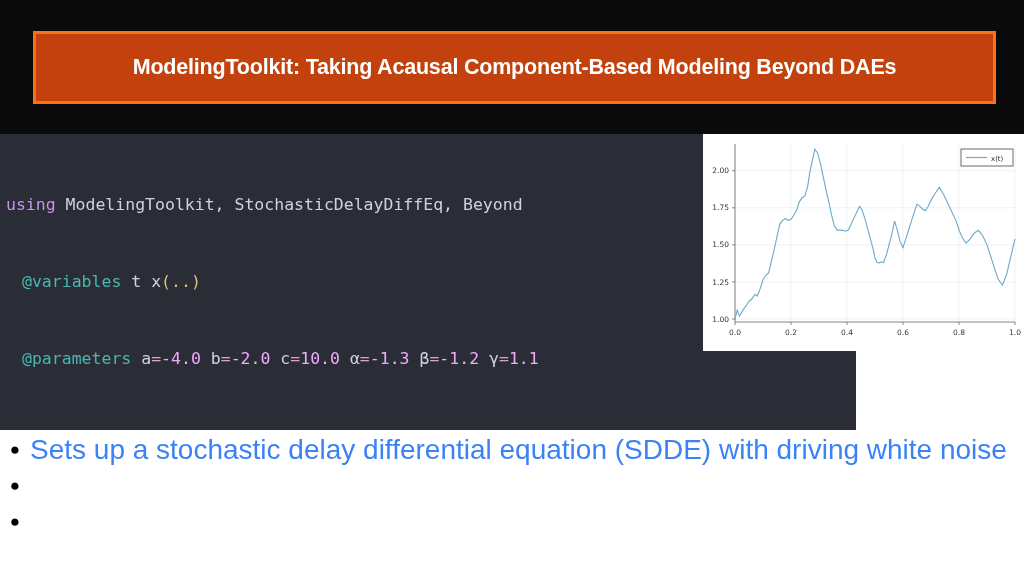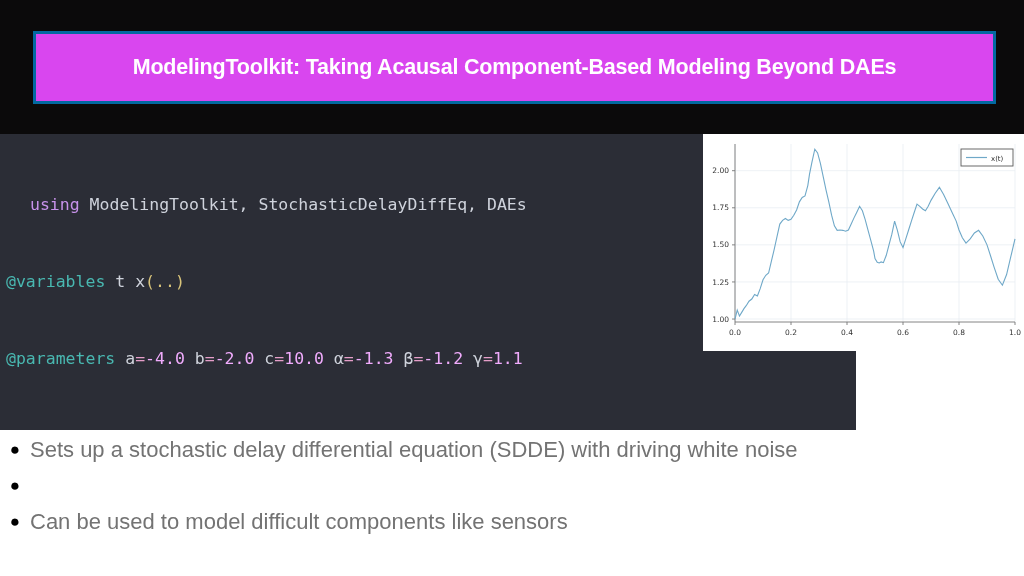--- a/index.html
+++ b/index.html
@@ -11,22 +11,22 @@
     position:relative;
   }
 
   
   #title-band{
     position:absolute;left:0;top:0;width:1024px;height:134px;
     background:#0b0a0b;
   }
   #title-box{
     position:absolute;left:33px;top:31px;width:963px;height:73px;
-    border:3px solid #0369a1;
-    background:#d946ef;
+    border:3px solid #f97316;
+    background:#c2410c;
     box-sizing:border-box;
     display:flex;align-items:center;justify-content:center;
   }
   #title-text{
     color:#ffffff;
     font-size:21.5px;
     font-weight:bold;
     letter-spacing:-0.2px;
     white-space:nowrap;
     font-family:"Liberation Sans", sans-serif;
@@ -41,22 +41,22 @@
     font-family:"DejaVu Sans Mono","Liberation Mono",monospace;
     font-size:16.5px;
     line-height:25.8px;
     color:#cfd3dc;
     white-space:pre;
     overflow:hidden;
   }
   #code-block .ln{display:block;height:25.8px;}
 
   
-  .kw   {color:#c792ea;margin-left:24px;}           
-  .mac  {color:#49b8b1;}           
+  .kw   {color:#c792ea;}           
+  .mac  {color:#49b8b1;margin-left:16px;}           
   .fn   {color:#63b0b0;}
   .op   {color:#e59ec9;}           
   .num  {color:#f0abfc;}           
   .par  {color:#d9c47a;}           
   .plain{color:#cfd3dc;}
 
   
   #plot-panel{
     position:absolute;left:703px;top:134px;width:321px;height:217px;
     background:#ffffff;
@@ -72,36 +72,36 @@
     display:flex;align-items:flex-start;
     margin:0 0 0 0;
     height:36px;
   }
   .bullet-dot{
     width:30px;text-align:center;
     font-size:17px;line-height:36px;color:#000;
     flex:0 0 30px;
   }
   .bullet-text{
-    font-size:22px;line-height:36px;color:#737373;
+    font-size:28px;line-height:36px;color:#3b82f6;
     font-family:"Liberation Sans", sans-serif;
     white-space:nowrap;
   }
 </style>
 </head>
 <body>
 
 <div id="title-band">
   <div id="title-box">
     <div id="title-text">ModelingToolkit: Taking Acausal Component-Based Modeling Beyond DAEs</div>
   </div>
 </div>
 
 <div id="code-block">
-  <span class="ln"><span class="kw">using</span><span class="plain"> ModelingToolkit, StochasticDelayDiffEq, DAEs</span></span>
+  <span class="ln"><span class="kw">using</span><span class="plain"> ModelingToolkit, StochasticDelayDiffEq, Beyond</span></span>
   <span class="ln"><span class="mac">@variables</span><span class="plain"> t x</span><span class="par">(..)</span></span>
   <span class="ln"><span class="mac">@parameters</span><span class="plain"> a</span><span class="op">=</span><span class="num">-4.0</span><span class="plain"> b</span><span class="op">=</span><span class="num">-2.0</span><span class="plain"> c</span><span class="op">=</span><span class="num">10.0</span><span class="plain"> α</span><span class="op">=</span><span class="num">-1.3</span><span class="plain"> β</span><span class="op">=</span><span class="num">-1.2</span><span class="plain"> γ</span><span class="op">=</span><span class="num">1.1</span></span>
   <span class="ln"><span class="plain">D </span><span class="op">=</span><span class="fn"> Differential</span><span class="par">(</span><span class="plain">t</span><span class="par">)</span></span>
   
   
   
   
   
   
   
@@ -165,15 +165,14 @@
 <div id="bullets">
   <div class="bullet-row">
     <div class="bullet-dot">●</div>
     <div class="bullet-text">Sets up a stochastic delay differential equation (SDDE) with driving white noise</div>
   </div>
   <div class="bullet-row">
     <div class="bullet-dot">●</div>
   </div>
   <div class="bullet-row">
     <div class="bullet-dot">●</div>
-    <div class="bullet-text">Can be used to model difficult components like sensors</div>
   </div>
 </div>
 
 </body></html>

